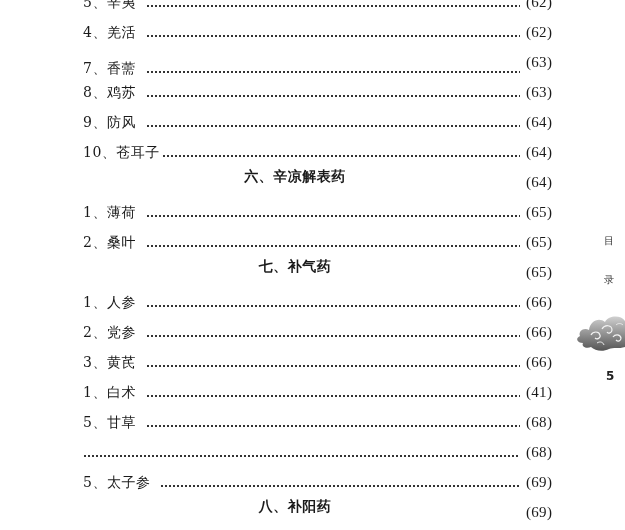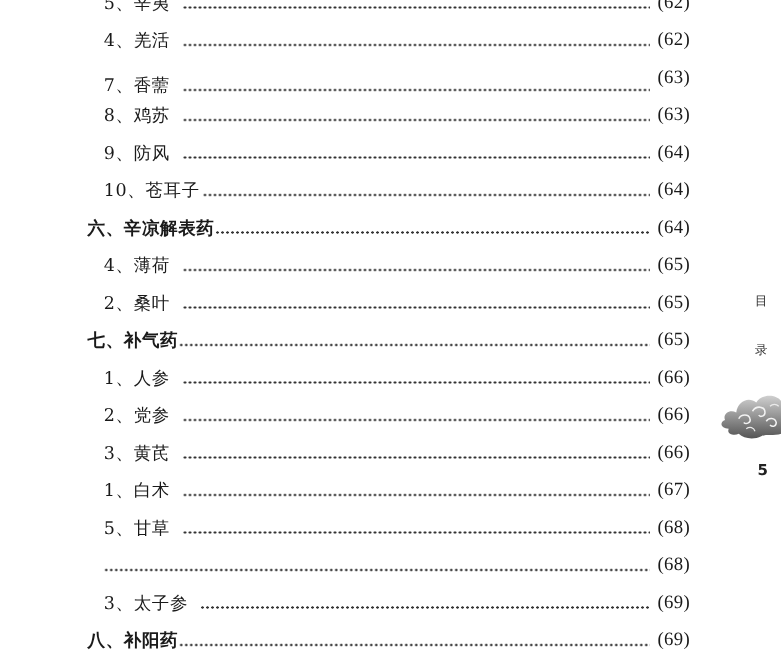--- a/index.html
+++ b/index.html
@@ -32,20 +32,21 @@
     .toc-row.sub {
       left: 83px;
       width: 437px;
     }
     .toc-row.sec {
       left: 70px;
       width: 450px;
       font-family: "DejaVu Sans", "Liberation Sans", sans-serif;
       font-weight: bold;
       font-size: 14px;
+      flex-direction: column;
     }
     .toc-label {
       flex: 0 0 auto;
       padding-right: 10px;
       letter-spacing: 0.5px;
     }
     .toc-row.sec .toc-label {
       padding-right: 0;
     }
     .toc-leader {
@@ -128,21 +129,21 @@
   </div>
   <div class="toc-page" style="top:156px">(64)</div>
 
   <div class="toc-row sec" style="top:180px">
     <span class="toc-label">六、辛凉解表药</span>
     <span class="toc-leader"></span>
   </div>
   <div class="toc-page" style="top:186px">(64)</div>
 
   <div class="toc-row sub" style="top:210px">
-    <span class="toc-label">4、薄荷</span>
+    <span class="toc-label">1、薄荷</span>
     <span class="toc-leader"></span>
   </div>
   <div class="toc-page" style="top:216px">(65)</div>
 
   <div class="toc-row sub" style="top:240px">
     <span class="toc-label">2、桑叶</span>
     <span class="toc-leader"></span>
   </div>
   <div class="toc-page" style="top:246px">(65)</div>
 
@@ -167,35 +168,35 @@
   <div class="toc-row sub" style="top:360px">
     <span class="toc-label">3、黄芪</span>
     <span class="toc-leader"></span>
   </div>
   <div class="toc-page" style="top:366px">(66)</div>
 
   <div class="toc-row sub" style="top:390px">
     <span class="toc-label">1、白术</span>
     <span class="toc-leader"></span>
   </div>
-  <div class="toc-page" style="top:396px">(67)</div>
+  <div class="toc-page" style="top:396px">(41)</div>
 
   <div class="toc-row sub" style="top:420px">
     <span class="toc-label">5、甘草</span>
     <span class="toc-leader"></span>
   </div>
   <div class="toc-page" style="top:426px">(68)</div>
 
   <div class="toc-row sub" style="top:450px">
     <span class="toc-leader"></span>
   </div>
   <div class="toc-page" style="top:456px">(68)</div>
 
   <div class="toc-row sub" style="top:480px">
-    <span class="toc-label">3、太子参</span>
+    <span class="toc-label">5、太子参</span>
     <span class="toc-leader"></span>
   </div>
   <div class="toc-page" style="top:486px">(69)</div>
 
   <div class="toc-row sec" style="top:510px">
     <span class="toc-label">八、补阳药</span>
     <span class="toc-leader"></span>
   </div>
   <div class="toc-page" style="top:516px">(69)</div>
 </div>

